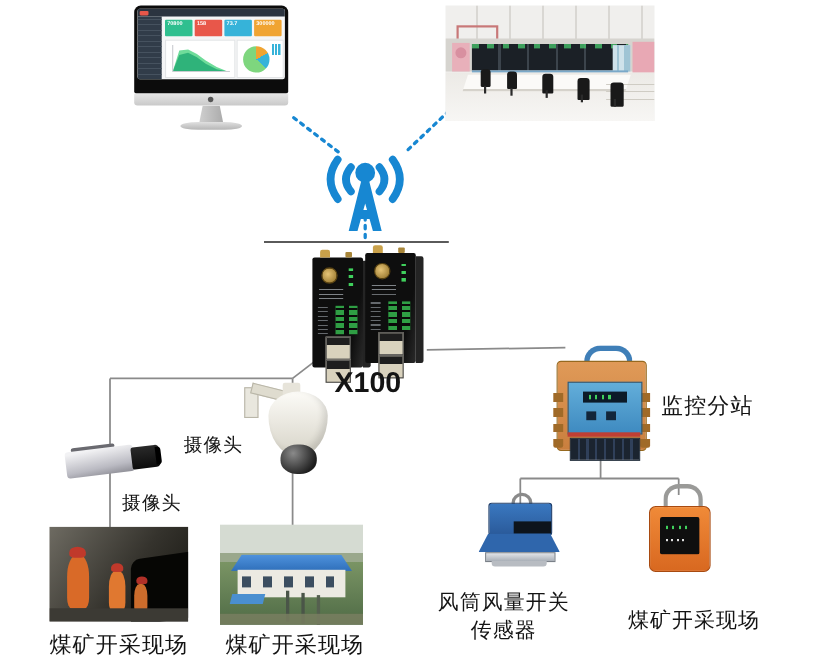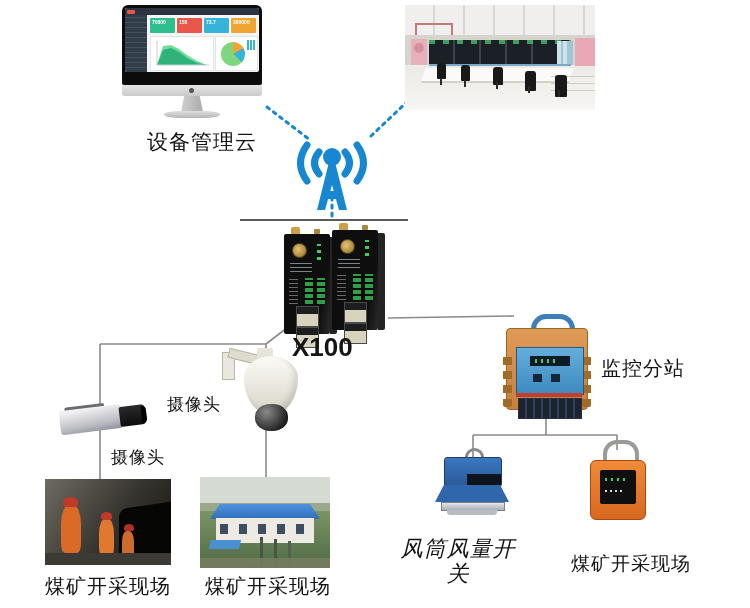--- a/index.html
+++ b/index.html
@@ -199,21 +199,20 @@
       <div class="panel pie">
         <div class="pie-circle"></div>
         <div class="pie-bars"></div>
       </div>
     </div>
   </div>
   <div class="node imac-chin"></div>
   <div class="node imac-applelogo"></div>
   <div class="node imac-neck"></div>
   <div class="node imac-base"></div>
-  <div class="lbl" style="left:118px;top:128px;width:168px;text-align:center;font-size:21px;">设备管理云</div>
 
   <div class="node croom">
     <div class="cr-ceiling"></div>
     <div class="cr-frame"></div>
     <div class="cr-wall"></div>
     <div class="cr-screens"></div>
     <div class="cr-panel-pink-l"></div>
     <div class="cr-panel-blue-r"></div>
     <div class="cr-panel-pink-r"></div>
     <div class="cr-bluestrip"></div>
@@ -258,21 +257,21 @@
     <div class="nub1"></div>
     <div class="nub2"></div>
     <div class="sma"></div>
     <div class="leds"></div>
     <div class="rowtext"></div>
     <div class="plabels"></div>
     <div class="tblock"></div>
     <div class="rj45 p1"></div>
     <div class="rj45 p2"></div>
   </div>
-  <div class="lbl x100" style="left:292px;top:332px;">X100</div>
+  <div class="lbl x100" style="left:304px;top:332px;">X100</div>
 
   <div class="node boxcam">
     <div class="ridge"></div>
     <div class="body"></div>
     <div class="lens"></div>
     <div class="lensring"></div>
   </div>
   <div class="lbl" style="left:111px;top:446px;font-size:17px;">摄像头</div>
 
   <div class="node domecam">
@@ -324,22 +323,23 @@
 
   <div class="node airsensor">
     <div class="air-ring"></div>
     <div class="air-top">
       <div class="air-display"></div>
     </div>
     <div class="air-flare"></div>
     <div class="air-base"></div>
     <div class="air-base2"></div>
   </div>
-  <div class="lbl" style="left:392px;top:536px;width:132px;text-align:center;font-size:22px;line-height:25px;font-style:italic;">
+  <div class="lbl" style="left:392px;top:536px;width:132px;text-align:center;font-size:19px;line-height:25px;">
     <div>风筒风量开关</div>
+    <div>传感器</div>
   </div>
 
   <div class="node feedsensor">
     <div class="feed-handle"></div>
     <div class="feed-body">
       <div class="feed-display"></div>
     </div>
   </div>
   <div class="lbl" style="left:560px;top:551px;width:142px;text-align:center;font-size:19px;">煤矿开采现场</div>
 

